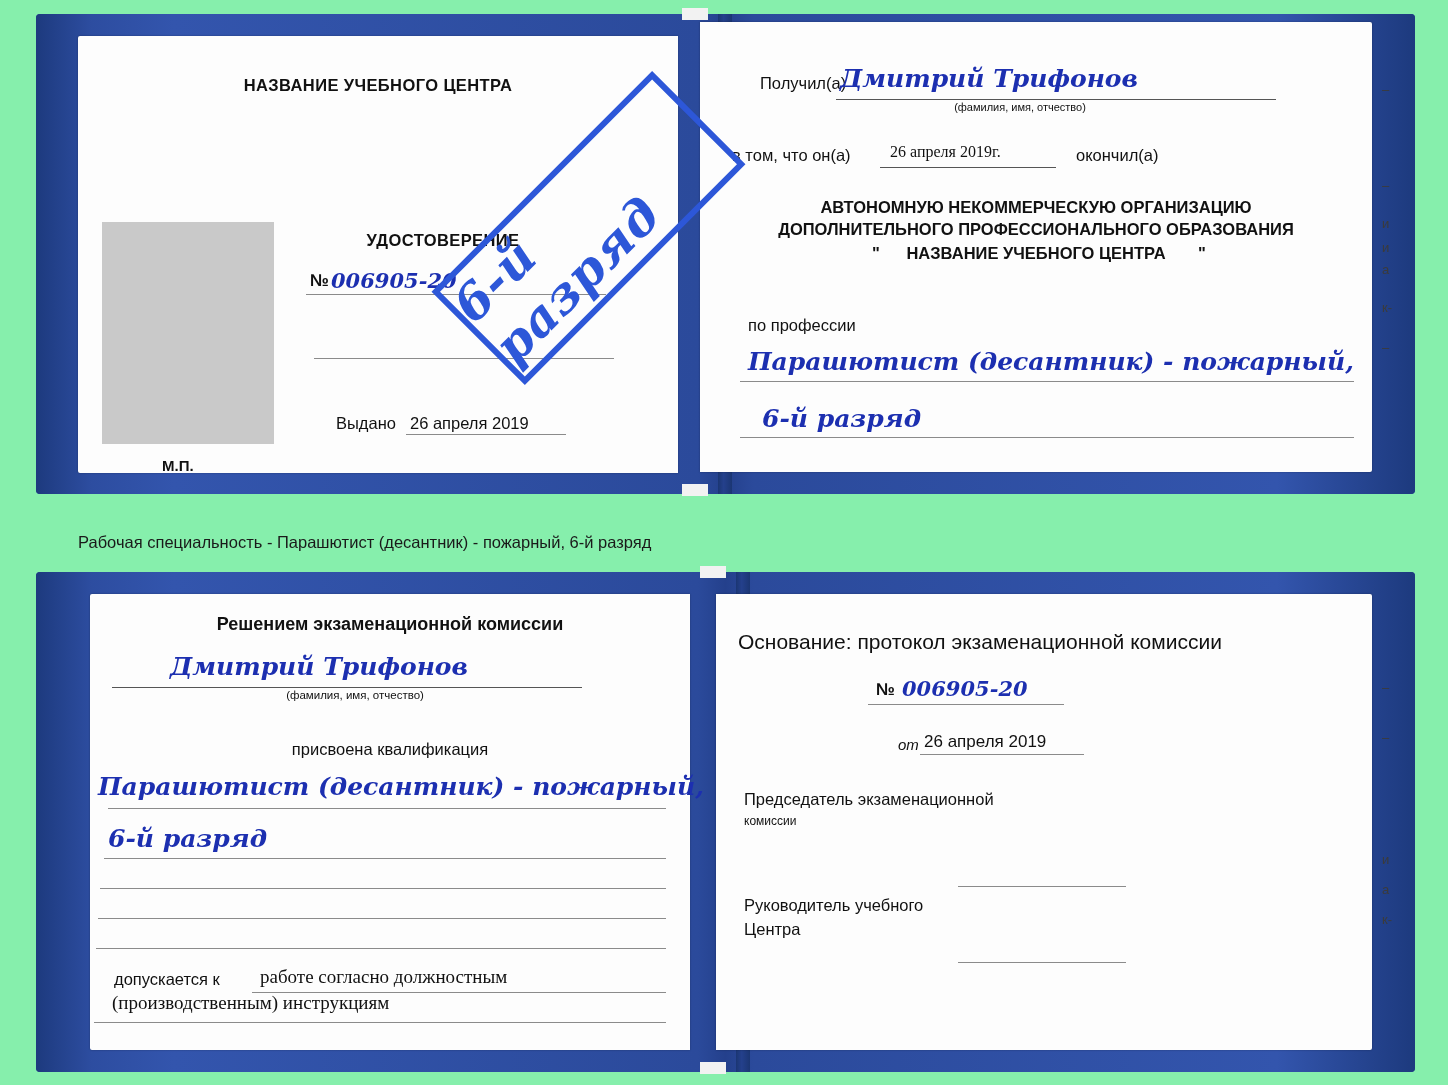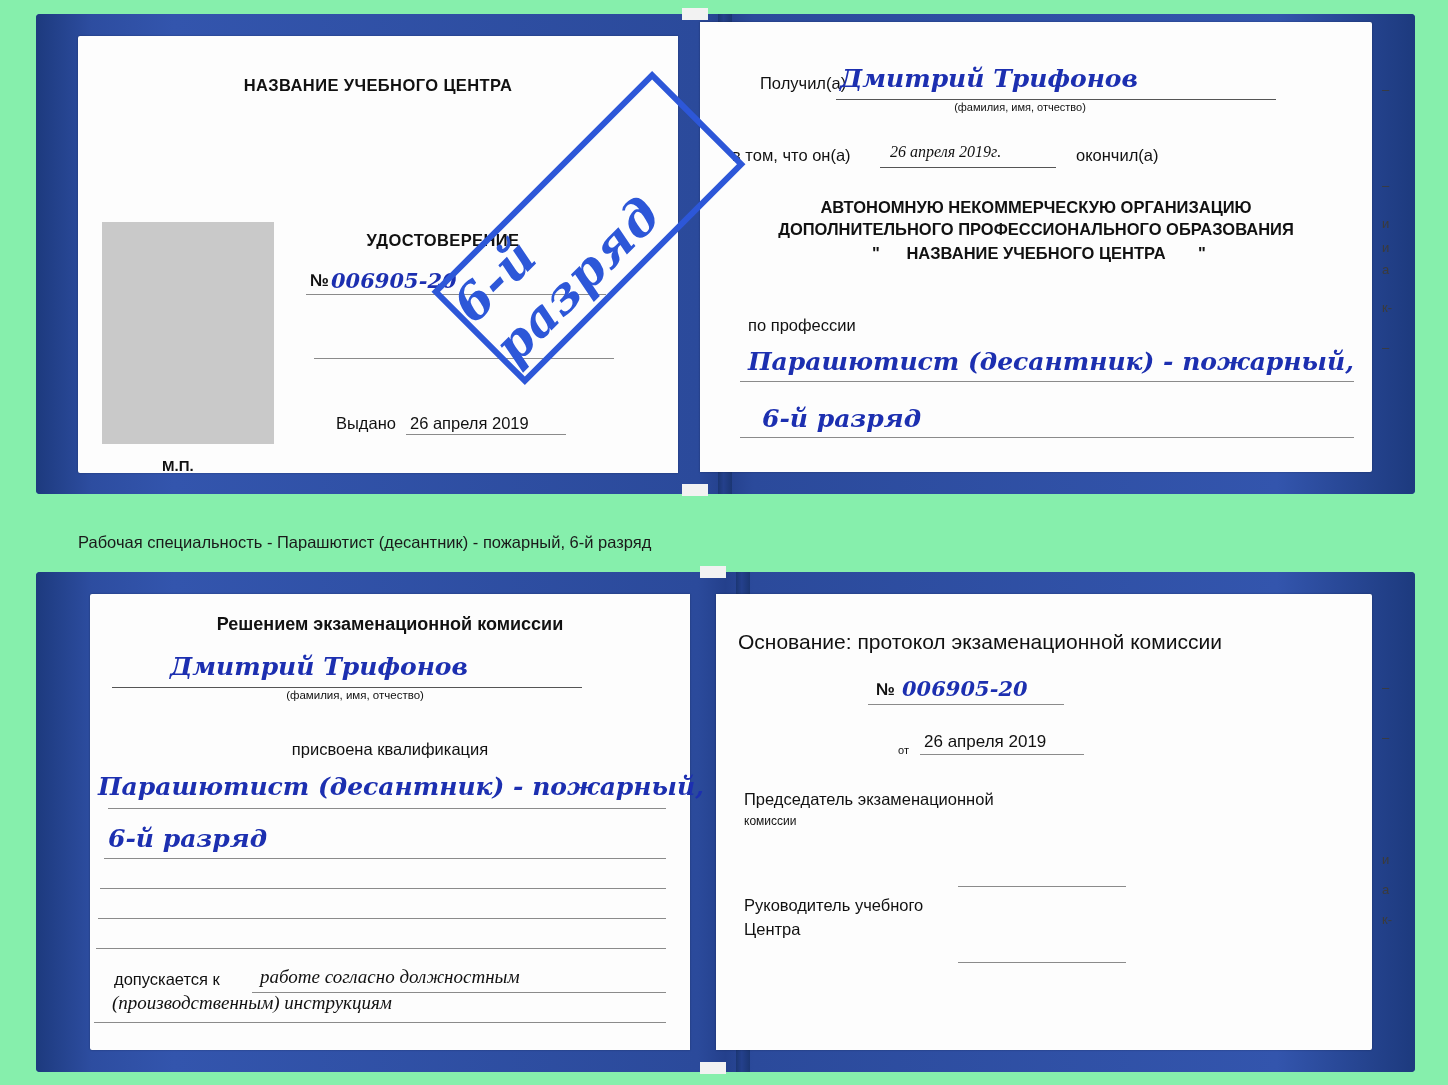--- a/index.html
+++ b/index.html
@@ -63,21 +63,20 @@
   .center { text-align: center; }
   .hand {
     font-family: "DejaVu Serif", serif;
     color: #1c2fb0;
     font-style: italic;
     font-weight: bold;
     white-space: pre;
   }
   .hw-it {
     font-family: "Liberation Serif", serif;
-    font-style: italic;
     color: #111;
     white-space: pre;
   }
   .rule {
     position: absolute;
     border-bottom: 1px solid #8b8b8b;
     height: 0;
   }
   .rule.dark { border-bottom: 1px solid #555; }
   .photo {
@@ -241,21 +240,21 @@
   </div>
 
   <div class="page-white right" style="left:716px; top:594px; width:656px; height:456px;">
 
     <div class="t" style="left:22px; top:36px; font-size:21px;">Основание: протокол экзаменационной комиссии</div>
 
     <div class="t bold" style="left:160px; top:86px; font-size:17px;">№</div>
     <div class="hand" style="position:absolute; left:186px; top:82px; font-size:21px;">006905-20</div>
     <div class="rule" style="left:152px; top:110px; width:196px;"></div>
 
-    <div class="t" style="left:182px; top:150px; font-size:11px;">от</div>
+    <div class="t" style="left:182px; top:142px; font-size:15px;font-style:italic;">от</div>
     <div class="t" style="left:208px; top:138px; font-size:17px;">26 апреля 2019</div>
     <div class="rule" style="left:204px; top:160px; width:164px;"></div>
 
     <div class="t" style="left:28px; top:196px; font-size:16.5px;">Председатель экзаменационной</div>
     <div class="t" style="left:28px; top:220px; font-size:12px;">комиссии</div>
     <div class="rule" style="left:242px; top:292px; width:168px;"></div>
 
     <div class="t" style="left:28px; top:302px; font-size:16.5px;">Руководитель учебного</div>
     <div class="t" style="left:28px; top:326px; font-size:16.5px;">Центра</div>
     <div class="rule" style="left:242px; top:368px; width:168px;"></div>

